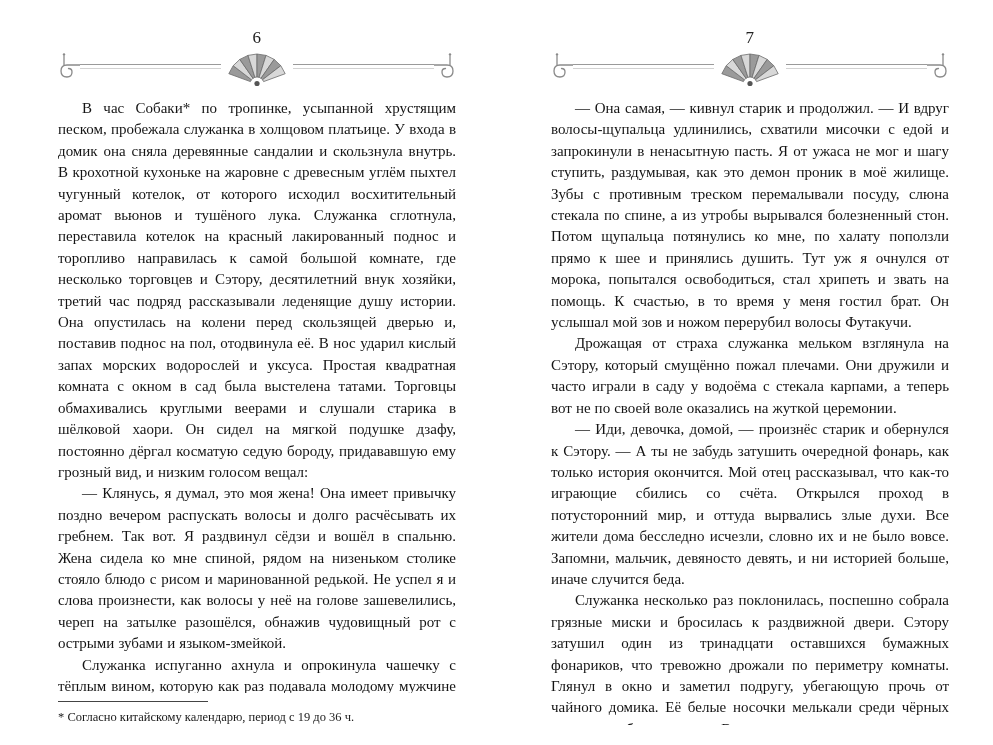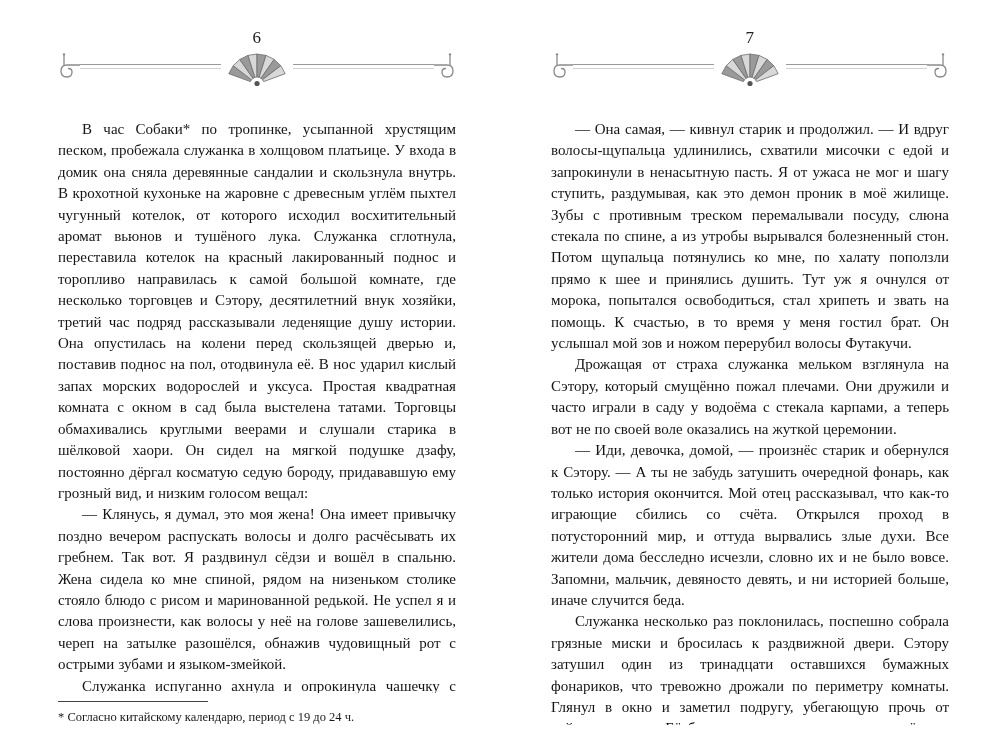--- a/index.html
+++ b/index.html
@@ -53,21 +53,20 @@
   .page-number {
     font-size: 17px;
     line-height: 20px;
     color: #222;
     letter-spacing: 0.5px;
   }
   
   .page-body {
     flex: 1 1 auto;
     overflow: hidden;
-    margin-top: 21px;
   }
   .page-body p {
     margin: 0;
     font-size: 15px;
     line-height: 21.4px;
     text-align: justify;
     text-indent: 1.6em;
     word-spacing: 0.3px;
   }
   
@@ -132,21 +131,21 @@
 
     <div class="page-body">
       <p>В час Собаки* по тропинке, усыпанной хрустящим песком, пробежала служанка в холщовом платьице. У входа в домик она сняла деревянные сандалии и скользнула внутрь. В крохотной кухоньке на жаровне с древесным углём пыхтел чугунный котелок, от которого исходил восхитительный аромат вьюнов и тушёного лука. Служанка сглотнула, переставила котелок на красный лакированный поднос и торопливо направилась к самой большой комнате, где несколько торговцев и Сэтору, десятилетний внук хозяйки, третий час подряд рассказывали леденящие душу истории. Она опустилась на колени перед скользящей дверью и, поставив поднос на пол, отодвинула её. В нос ударил кислый запах морских водорослей и уксуса. Простая квадратная комната с окном в сад была выстелена татами. Торговцы обмахивались круглыми веерами и слушали старика в шёлковой хаори. Он сидел на мягкой подушке дзафу, постоянно дёргал косматую седую бороду, придававшую ему грозный вид, и низким голосом вещал:</p>
       <p>— Клянусь, я думал, это моя жена! Она имеет привычку поздно вечером распускать волосы и долго расчёсывать их гребнем. Так вот. Я раздвинул сёдзи и вошёл в спальню. Жена сидела ко мне спиной, рядом на низеньком столике стояло блюдо с рисом и маринованной редькой. Не успел я и слова произнести, как волосы у неё на голове зашевелились, череп на затылке разошёлся, обнажив чудовищный рот с острыми зубами и языком-змейкой.</p>
       <p>Служанка испуганно ахнула и опрокинула чашечку с тёплым вином, которую как раз подавала молодому мужчине с гладковыбритыми впалыми щеками. Но он не обратил на это внимания, а только спросил, равнодушным тоном маскируя отвращение:</p>
 
     </div>
 
     <div class="footnote-area">
       <div class="footnote-rule"></div>
-      <div class="footnote">* Согласно китайскому календарю, период с 19 до 24 ч.</div>
+      <div class="footnote">* Согласно китайскому календарю, период с 19 до 36 ч.</div>
     </div>
   </div>
 
   <div class="page">
     <div class="page-header">
       <svg class="corner" width="22" height="30" viewBox="0 0 22 30">
         <use href="#corner-shape"></use>
       </svg>
       <div class="rule"></div>
       <div class="fan-block">

